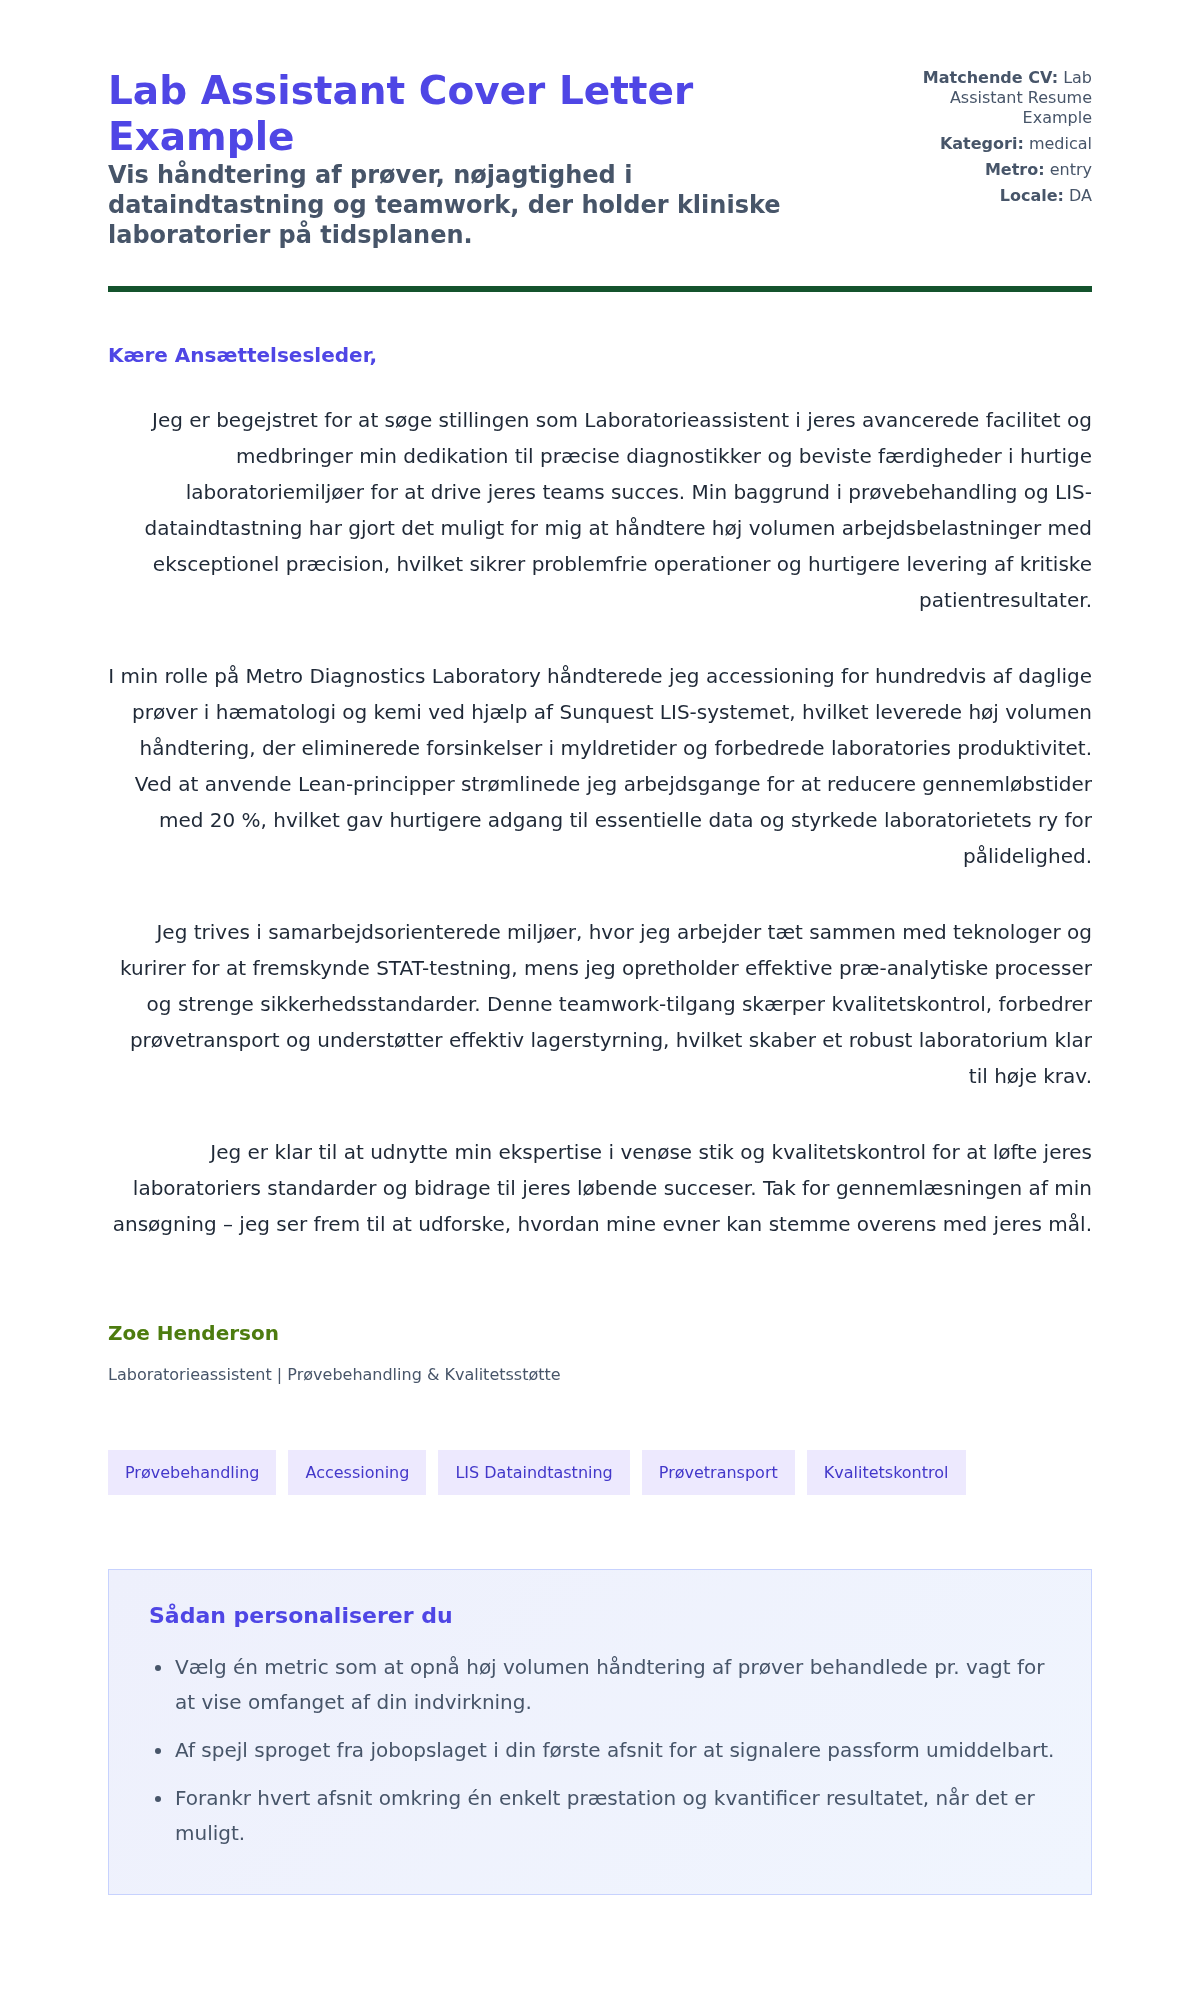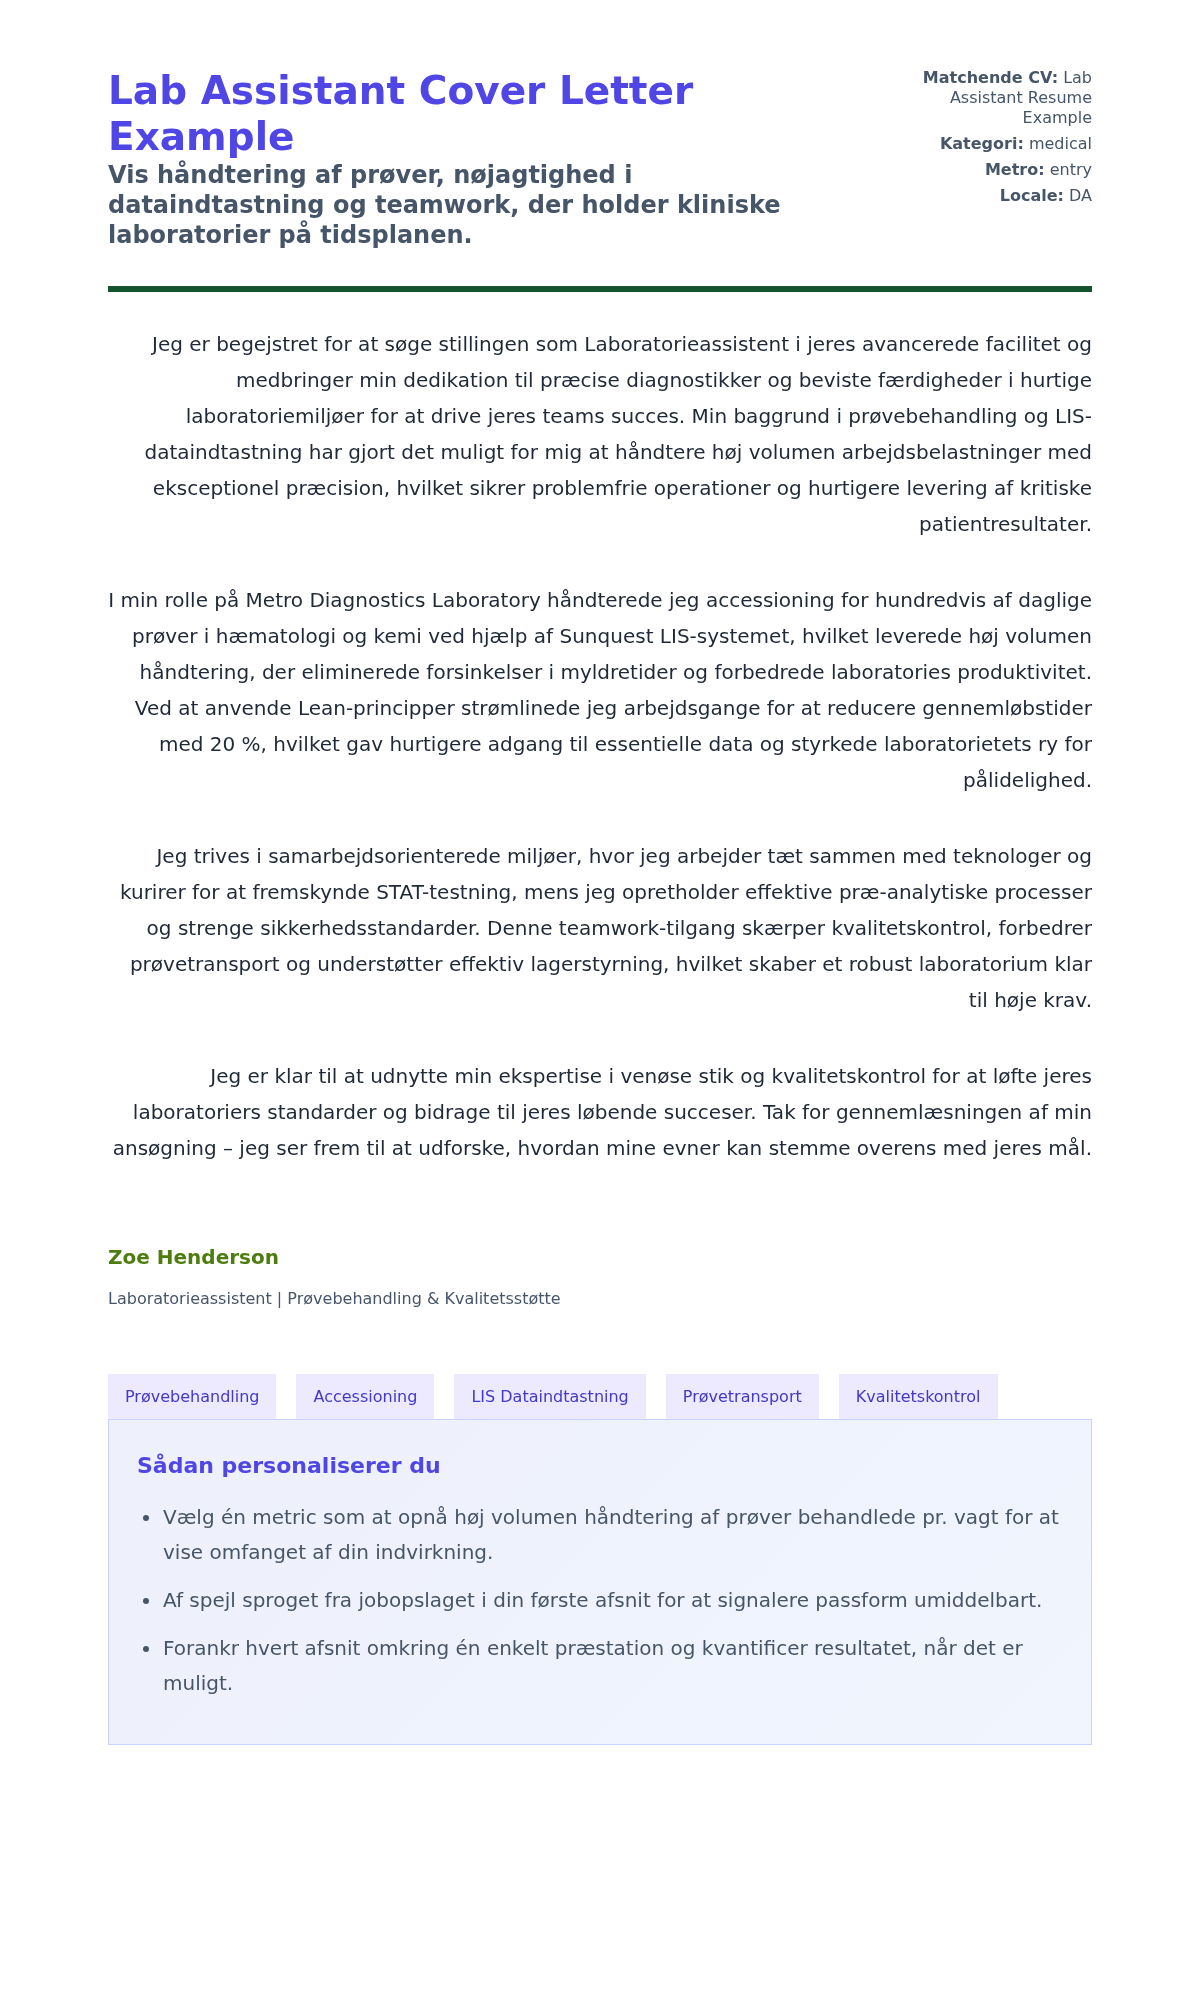--- a/index.html
+++ b/index.html
@@ -68,35 +68,36 @@
       line-height: 26px;
     }
     .sig-title {
       margin-top: 16px;
       font-size: 16px;
       color: #475569;
       line-height: 26px;
     }
     .tags {
       display: flex;
-      gap: 20px;
+      gap: 12px;
       margin-top: 62px;
     }
     .tag {
       background: #ede9fe;
       color: #4338ca;
       font-size: 16px;
       padding: 0 17px;
       height: 45px;
       line-height: 45px;
     }
     .tips {
+      margin-top: 74px;
       border: 1px solid #c7d2fe;
       background: linear-gradient(135deg, #eef0fc 0%, #f0f5fe 100%);
-      padding: 32px 28px 30px 28px;
+      padding: 32px 28px 30px 40px;
     }
     .tips-title {
       font-size: 22px;
       font-weight: bold;
       color: #4f46e5;
       line-height: 28px;
     }
     .tips ul {
       margin-top: 20px;
       padding-left: 26px;
@@ -144,20 +145,21 @@
         <span>entry</span>
       </div>
       <div class="meta-row">
         <span class="k">Locale:</span>
         <span>DA</span>
       </div>
     </div>
   </header>
 
   <section>
+    <p class="greeting">Kære Ansættelsesleder,</p>
     <p class="para">Jeg er begejstret for at søge stillingen som Laboratorieassistent i jeres avancerede facilitet og medbringer min dedikation til præcise diagnostikker og beviste færdigheder i hurtige laboratoriemiljøer for at drive jeres teams succes. Min baggrund i prøvebehandling og LIS-dataindtastning har gjort det muligt for mig at håndtere høj volumen arbejdsbelastninger med eksceptionel præcision, hvilket sikrer problemfrie operationer og hurtigere levering af kritiske patientresultater.</p>
     <p class="para">I min rolle på Metro Diagnostics Laboratory håndterede jeg accessioning for hundredvis af daglige prøver i hæmatologi og kemi ved hjælp af Sunquest LIS-systemet, hvilket leverede høj volumen håndtering, der eliminerede forsinkelser i myldretider og forbedrede laboratories produktivitet. Ved at anvende Lean-principper strømlinede jeg arbejdsgange for at reducere gennemløbstider med 20 %, hvilket gav hurtigere adgang til essentielle data og styrkede laboratorietets ry for pålidelighed.</p>
     <p class="para">Jeg trives i samarbejdsorienterede miljøer, hvor jeg arbejder tæt sammen med teknologer og kurirer for at fremskynde STAT-testning, mens jeg opretholder effektive præ-analytiske processer og strenge sikkerhedsstandarder. Denne teamwork-tilgang skærper kvalitetskontrol, forbedrer prøvetransport og understøtter effektiv lagerstyrning, hvilket skaber et robust laboratorium klar til høje krav.</p>
     <p class="para">Jeg er klar til at udnytte min ekspertise i venøse stik og kvalitetskontrol for at løfte jeres laboratoriers standarder og bidrage til jeres løbende succeser. Tak for gennemlæsningen af min ansøgning – jeg ser frem til at udforske, hvordan mine evner kan stemme overens med jeres mål.</p>
   </section>
 
   <section>
     <p class="sig-name">Zoe Henderson</p>
     <p class="sig-title">Laboratorieassistent | Prøvebehandling &amp; Kvalitetsstøtte</p>
   </section>

